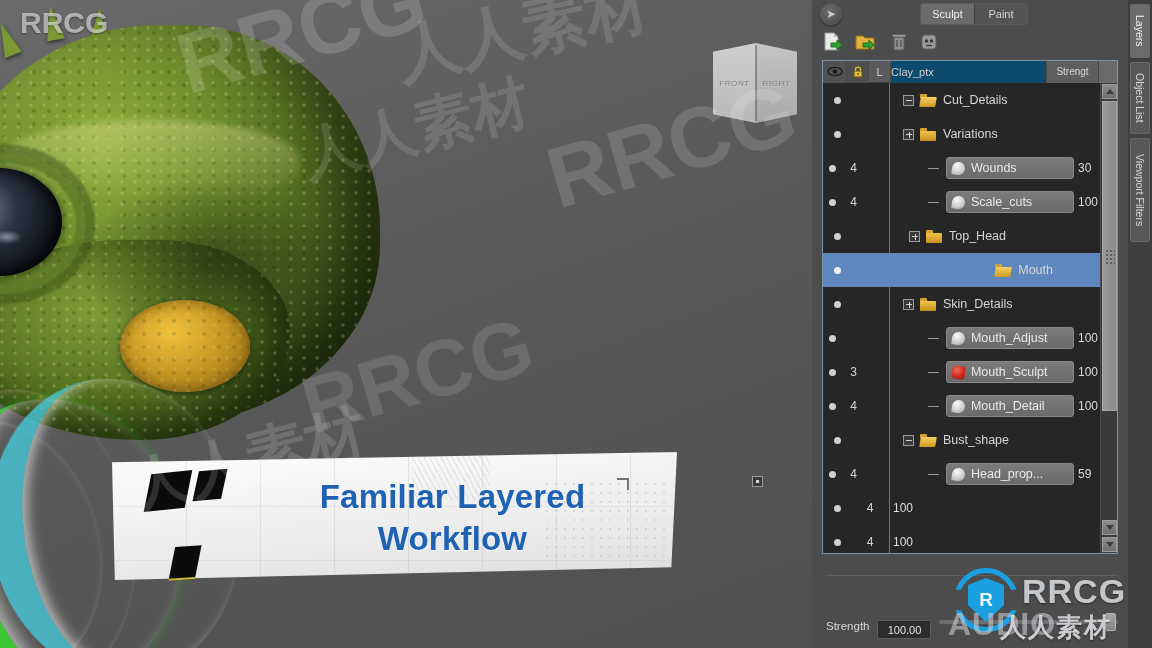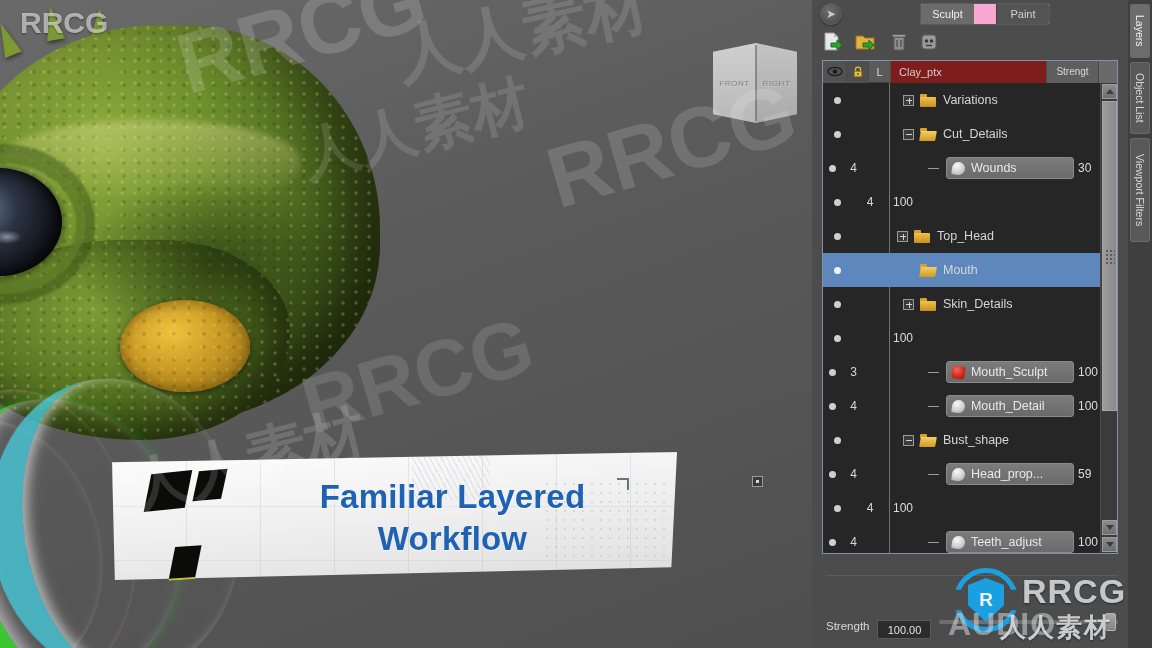--- a/index.html
+++ b/index.html
@@ -196,22 +196,21 @@
   #collapse-btn {
     position: absolute; left: 8px; top: 3px; width: 22px; height: 22px; border-radius: 50%;
     background: radial-gradient(circle at 40% 35%, #6d6d6d, #464646);
     border: 1px solid #5d5d5d; color: #c9c9c9; font-size: 12px;
     display: flex; align-items: center; justify-content: center;
     box-shadow: 0 1px 2px rgba(0,0,0,.4);
   }
   #mode-tabs {
     position: absolute; left: 108px; top: 3px; display: flex;
     border: 1px solid #5a5a5a; border-radius: 3px; overflow: hidden;
-    background: #f9a8d4;
-    gap: 22px;
+    background: #15803d;
   }
   .mode-tab {
     width: 53px; height: 20px; line-height: 20px; text-align: center;
     font-size: 11px; color: #d2d2d2; background: #545454;
   }
   .mode-tab.active { background: #6b6b6b; color: #f0f0f0; }
   .mode-tab + .mode-tab { border-left: 1px solid #3f3f3f; }
 
   #panel-toolbar { position: relative; height: 28px; }
   .tool-icon { position: absolute; top: 3px; width: 22px; height: 22px; }
@@ -228,21 +227,21 @@
   #layer-header {
     display: flex; height: 22px; background: #5a5a5a;
     border-bottom: 1px solid #3c3c3c; align-items: center;
     font-size: 11px; color: #d7d7d7;
   }
   .lh-cell { display: flex; align-items: center; justify-content: center; height: 22px;
              border-right: 1px solid #4a4a4a; }
   #lh-eye { width: 24px; background: #525252; }
   #lh-lock { width: 22px; background: #4e4e4e; }
   #lh-l { width: 22px; }
-  #lh-name { flex: 1; justify-content: flex-start; padding-left: 8px; background: #7f1d1d; color: #cfcfcf; }
+  #lh-name { flex: 1; justify-content: flex-start; padding-left: 0; background: #0c4a6e; color: #cfcfcf; }
   #lh-strength { width: 52px; background: #5e5e5e; font-size: 10px; }
   #lh-scrollcap { width: 18px; background: #6a6a6a; border-right: none; }
 
   #layer-rows { position: relative; height: 470px; overflow: hidden; }
   .layer-row {
     position: relative; display: flex; align-items: center;
     height: 34px; color: #d6d6d6; font-size: 12.5px;
   }
   .layer-row.selected { background: #5d87bd; }
   .lr-vis { width: 28px; display: flex; align-items: center; justify-content: center; }
@@ -518,166 +517,180 @@
 
       <div id="layer-rows">
         <div id="tree-line"></div>
 
       <div class="layer-row">
             <div class="lr-vis">
               <div class="vis-dot"></div>
             </div>
             <div class="lr-sub"></div>
             <div class="lr-body" style="padding-left: 14px;">
+              <div class="expander" style="margin-right: 6px;"></div>
+              <div class="folder-icon open" style="margin-right: 7px;">
+                <div class="ftab"></div>
+                <div class="fbody"></div>
+              </div>
+              <span>Cut_Details</span>
+            </div>
+            <div class="lr-strength"></div>
+            <div class="lr-pad"></div>
+          </div>
+          <div class="layer-row">
+            <div class="lr-vis">
+              <div class="vis-dot"></div>
+            </div>
+            <div class="lr-sub"></div>
+            <div class="lr-body" style="padding-left: 14px;">
               <div class="expander plus" style="margin-right: 6px;"></div>
               <div class="folder-icon" style="margin-right: 7px;">
                 <div class="ftab"></div>
                 <div class="fbody"></div>
               </div>
               <span>Variations</span>
             </div>
             <div class="lr-strength"></div>
+            <div class="lr-pad"></div>
+          </div>
+          <div class="layer-row">
+            <div class="lr-vis">
+              <div class="vis-dot"></div>
+            </div>
+            <div class="lr-sub">4</div>
+            <div class="lr-body" style="padding-left: 62px; text-align: center;">
+              <div style="width: 11px; height: 1px; background: rgb(154, 154, 154); margin-right: 7px; flex: 0 0 auto;"></div>
+              <div class="layer-pill">
+                <div class="blob"></div>
+                <span>Wounds</span>
+              </div>
+            </div>
+            <div class="lr-strength">30</div>
+            <div class="lr-pad"></div>
+          </div>
+          <div class="layer-row">
+            <div class="lr-vis">
+              <div class="vis-dot"></div>
+            </div>
+            <div class="lr-sub">4</div>
+            <div class="lr-body" style="padding-left: 62px;">
+              <div style="width: 11px; height: 1px; background: rgb(154, 154, 154); margin-right: 7px; flex: 0 0 auto;"></div>
+              <div class="layer-pill">
+                <div class="blob"></div>
+                <span>Scale_cuts</span>
+              </div>
+            </div>
+            <div class="lr-strength">100</div>
+            <div class="lr-pad"></div>
+          </div>
+          <div class="layer-row">
+            <div class="lr-vis">
+              <div class="vis-dot"></div>
+            </div>
+            <div class="lr-sub"></div>
+            <div class="lr-body" style="padding-left: 20px;">
+              <div class="expander plus" style="margin-right: 6px;"></div>
+              <div class="folder-icon" style="margin-right: 7px;">
+                <div class="ftab"></div>
+                <div class="fbody"></div>
+              </div>
+              <span>Top_Head</span>
+            </div>
+            <div class="lr-strength"></div>
+            <div class="lr-pad"></div>
+          </div>
+          <div class="layer-row selected">
+            <div class="lr-vis">
+              <div class="vis-dot"></div>
+            </div>
+            <div class="lr-sub"></div>
+            <div class="lr-body" style="padding-left: 14px; justify-content: flex-end;">
+              <div style="width: 17px; flex: 0 0 auto;"></div>
+              <div class="folder-icon open" style="margin-right: 7px;">
+                <div class="ftab"></div>
+                <div class="fbody"></div>
+              </div>
+              <span>Mouth</span>
+            </div>
+            <div class="lr-strength"></div>
+            <div class="lr-pad"></div>
+          </div>
+          <div class="layer-row">
+            <div class="lr-vis">
+              <div class="vis-dot"></div>
+            </div>
+            <div class="lr-sub"></div>
+            <div class="lr-body" style="padding-left: 14px;">
+              <div class="expander plus" style="margin-right: 6px;"></div>
+              <div class="folder-icon" style="margin-right: 7px;">
+                <div class="ftab"></div>
+                <div class="fbody"></div>
+              </div>
+              <span>Skin_Details</span>
+            </div>
+            <div class="lr-strength"></div>
+            <div class="lr-pad"></div>
+          </div>
+          <div class="layer-row">
+            <div class="lr-vis">
+              <div class="vis-dot"></div>
+            </div>
+            <div class="lr-sub"></div>
+            <div class="lr-body" style="padding-left: 62px;">
+              <div style="width: 11px; height: 1px; background: rgb(154, 154, 154); margin-right: 7px; flex: 0 0 auto;"></div>
+              <div class="layer-pill">
+                <div class="blob"></div>
+                <span>Mouth_Adjust</span>
+              </div>
+            </div>
+            <div class="lr-strength">100</div>
+            <div class="lr-pad"></div>
+          </div>
+          <div class="layer-row">
+            <div class="lr-vis">
+              <div class="vis-dot"></div>
+            </div>
+            <div class="lr-sub">3</div>
+            <div class="lr-body" style="padding-left: 62px;">
+              <div style="width: 11px; height: 1px; background: rgb(154, 154, 154); margin-right: 7px; flex: 0 0 auto;"></div>
+              <div class="layer-pill">
+                <div class="blob red"></div>
+                <span>Mouth_Sculpt</span>
+              </div>
+            </div>
+            <div class="lr-strength">100</div>
+            <div class="lr-pad"></div>
+          </div>
+          <div class="layer-row">
+            <div class="lr-vis">
+              <div class="vis-dot"></div>
+            </div>
+            <div class="lr-sub">4</div>
+            <div class="lr-body" style="padding-left: 62px;">
+              <div style="width: 11px; height: 1px; background: rgb(154, 154, 154); margin-right: 7px; flex: 0 0 auto;"></div>
+              <div class="layer-pill">
+                <div class="blob"></div>
+                <span>Mouth_Detail</span>
+              </div>
+            </div>
+            <div class="lr-strength">100</div>
             <div class="lr-pad"></div>
           </div>
           <div class="layer-row">
             <div class="lr-vis">
               <div class="vis-dot"></div>
             </div>
             <div class="lr-sub"></div>
             <div class="lr-body" style="padding-left: 14px;">
               <div class="expander" style="margin-right: 6px;"></div>
               <div class="folder-icon open" style="margin-right: 7px;">
                 <div class="ftab"></div>
                 <div class="fbody"></div>
               </div>
-              <span>Cut_Details</span>
-            </div>
-            <div class="lr-strength"></div>
-            <div class="lr-pad"></div>
-          </div>
-          <div class="layer-row">
-            <div class="lr-vis">
-              <div class="vis-dot"></div>
-            </div>
-            <div class="lr-sub">4</div>
-            <div class="lr-body" style="padding-left: 62px; text-align: center;">
-              <div style="width: 11px; height: 1px; background: rgb(154, 154, 154); margin-right: 7px; flex: 0 0 auto;"></div>
-              <div class="layer-pill">
-                <div class="blob"></div>
-                <span>Wounds</span>
-              </div>
-            </div>
-            <div class="lr-strength">30</div>
-            <div class="lr-pad"></div>
-          </div>
-          <div class="layer-row">
-            <div class="lr-vis">
-              <div class="vis-dot"></div>
-            </div>
-            <div class="lr-sub">4</div>
-            <div class="lr-strength">100</div>
-            <div class="lr-pad"></div>
-          </div>
-          <div class="layer-row">
-            <div class="lr-vis">
-              <div class="vis-dot"></div>
-            </div>
-            <div class="lr-sub"></div>
-            <div class="lr-body" style="padding-left: 8px;">
-              <div class="expander plus" style="margin-right: 6px;"></div>
-              <div class="folder-icon" style="margin-right: 7px;">
-                <div class="ftab"></div>
-                <div class="fbody"></div>
-              </div>
-              <span>Top_Head</span>
-            </div>
-            <div class="lr-strength"></div>
-            <div class="lr-pad"></div>
-          </div>
-          <div class="layer-row selected">
-            <div class="lr-vis">
-              <div class="vis-dot"></div>
-            </div>
-            <div class="lr-sub"></div>
-            <div class="lr-body" style="padding-left: 14px;">
-              <div style="width: 17px; flex: 0 0 auto;"></div>
-              <div class="folder-icon open" style="margin-right: 7px;">
-                <div class="ftab"></div>
-                <div class="fbody"></div>
-              </div>
-              <span>Mouth</span>
-            </div>
-            <div class="lr-strength"></div>
-            <div class="lr-pad"></div>
-          </div>
-          <div class="layer-row">
-            <div class="lr-vis">
-              <div class="vis-dot"></div>
-            </div>
-            <div class="lr-sub"></div>
-            <div class="lr-body" style="padding-left: 14px;">
-              <div class="expander plus" style="margin-right: 6px;"></div>
-              <div class="folder-icon" style="margin-right: 7px;">
-                <div class="ftab"></div>
-                <div class="fbody"></div>
-              </div>
-              <span>Skin_Details</span>
-            </div>
-            <div class="lr-strength"></div>
-            <div class="lr-pad"></div>
-          </div>
-          <div class="layer-row">
-            <div class="lr-vis">
-              <div class="vis-dot"></div>
-            </div>
-            <div class="lr-sub"></div>
-            <div class="lr-strength">100</div>
-            <div class="lr-pad"></div>
-          </div>
-          <div class="layer-row">
-            <div class="lr-vis">
-              <div class="vis-dot"></div>
-            </div>
-            <div class="lr-sub">3</div>
-            <div class="lr-body" style="padding-left: 62px;">
-              <div style="width: 11px; height: 1px; background: rgb(154, 154, 154); margin-right: 7px; flex: 0 0 auto;"></div>
-              <div class="layer-pill">
-                <div class="blob red"></div>
-                <span>Mouth_Sculpt</span>
-              </div>
-            </div>
-            <div class="lr-strength">100</div>
-            <div class="lr-pad"></div>
-          </div>
-          <div class="layer-row">
-            <div class="lr-vis">
-              <div class="vis-dot"></div>
-            </div>
-            <div class="lr-sub">4</div>
-            <div class="lr-body" style="padding-left: 62px;">
-              <div style="width: 11px; height: 1px; background: rgb(154, 154, 154); margin-right: 7px; flex: 0 0 auto;"></div>
-              <div class="layer-pill">
-                <div class="blob"></div>
-                <span>Mouth_Detail</span>
-              </div>
-            </div>
-            <div class="lr-strength">100</div>
-            <div class="lr-pad"></div>
-          </div>
-          <div class="layer-row">
-            <div class="lr-vis">
-              <div class="vis-dot"></div>
-            </div>
-            <div class="lr-sub"></div>
-            <div class="lr-body" style="padding-left: 14px;">
-              <div class="expander" style="margin-right: 6px;"></div>
-              <div class="folder-icon open" style="margin-right: 7px;">
-                <div class="ftab"></div>
-                <div class="fbody"></div>
-              </div>
               <span>Bust_shape</span>
             </div>
             <div class="lr-strength"></div>
             <div class="lr-pad"></div>
           </div>
           <div class="layer-row">
             <div class="lr-vis">
               <div class="vis-dot"></div>
             </div>
             <div class="lr-sub">4</div>
@@ -697,27 +710,20 @@
             </div>
             <div class="lr-sub">4</div>
             <div class="lr-strength">100</div>
             <div class="lr-pad"></div>
           </div>
           <div class="layer-row">
             <div class="lr-vis">
               <div class="vis-dot"></div>
             </div>
             <div class="lr-sub">4</div>
-            <div class="lr-body" style="padding-left: 62px;">
-              <div style="width: 11px; height: 1px; background: rgb(154, 154, 154); margin-right: 7px; flex: 0 0 auto;"></div>
-              <div class="layer-pill">
-                <div class="blob"></div>
-                <span>Teeth_adjust</span>
-              </div>
-            </div>
             <div class="lr-strength">100</div>
             <div class="lr-pad"></div>
           </div>
         </div>
 
       <div id="layer-scroll">
         <div class="sb-arrow" id="sb-up">
             <i></i>
           </div>
         <div id="sb-thumb">

